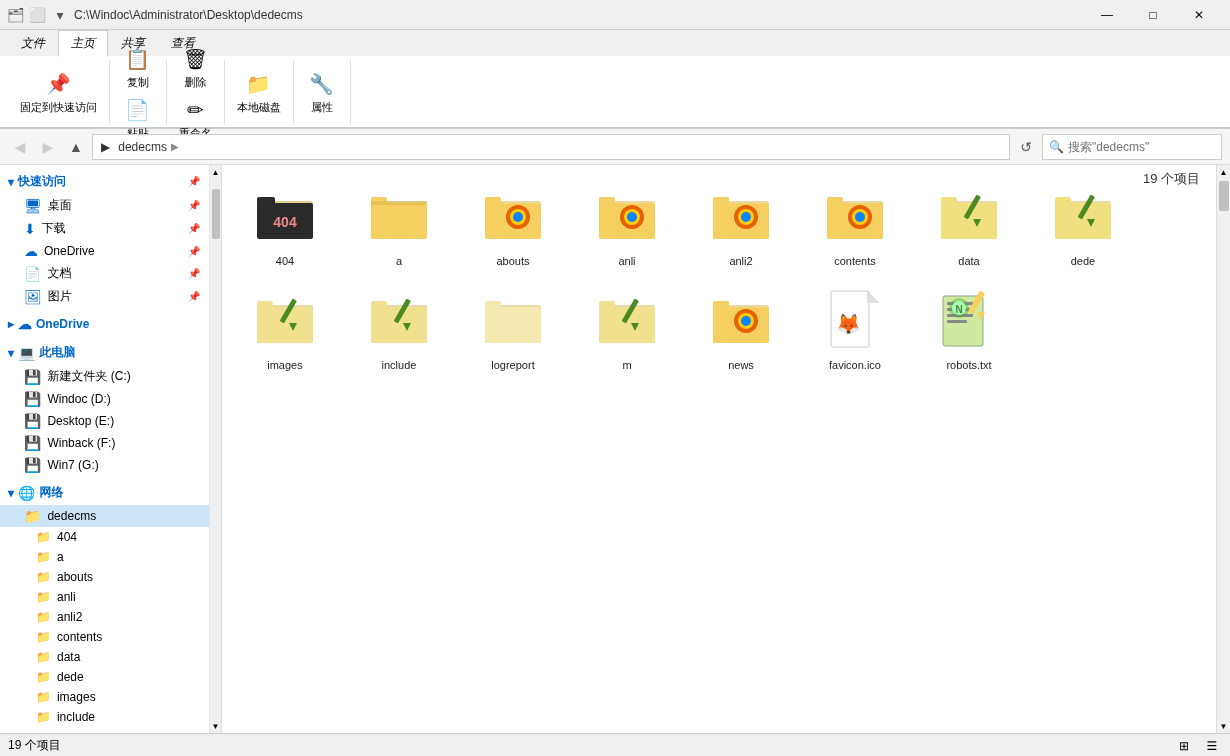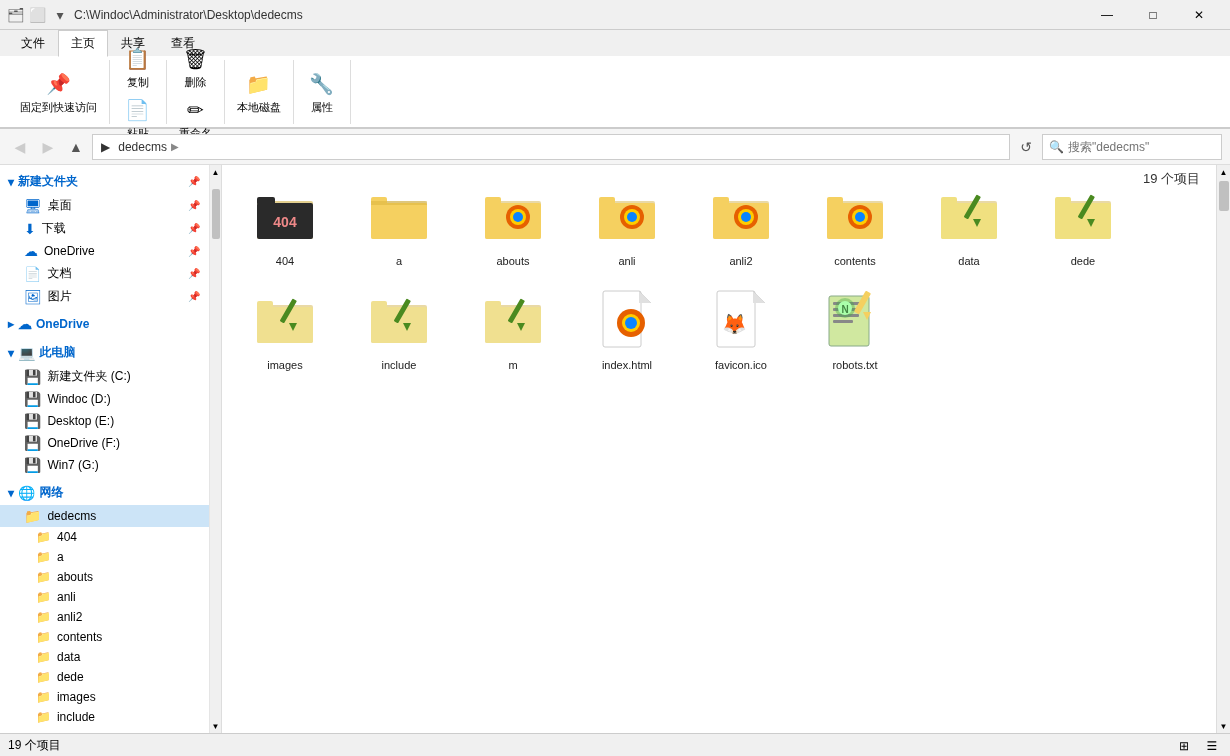--- a/index.html
+++ b/index.html
@@ -19,21 +19,21 @@
     .title-icon { width: 16px; height: 16px; display: flex; align-items: center; justify-content: center; cursor: pointer; font-size: 14px; color: #555; }
     .title-path { font-size: 12px; color: #333; }
     .title-bar-right { display: flex; gap: 0; }
     .window-btn { width: 46px; height: 30px; display: flex; align-items: center; justify-content: center; cursor: pointer; font-size: 12px; }
 
     
     .ribbon {
       background: #f0f0f0;
       border-bottom: 1px solid #ccc;
     }
-    .ribbon-tabs { display: flex; height: 26px; align-items: center; padding: 0 8px; }
+    .ribbon-tabs { display: flex; height: 26px; align-items: center; padding: 0 8px; font-style: italic; }
     .ribbon-tab {
       padding: 4px 12px;
       font-size: 12px;
       cursor: pointer;
       border: 1px solid transparent;
       border-bottom: none;
       background: transparent;
     }
     .ribbon-tab.active {
       background: #fff;
@@ -258,21 +258,21 @@
   </div>
 </div>
 
 <div class="main-layout" style="height: calc(756px - 30px - 26px - 72px - 36px - 24px);">
 
   <div class="sidebar">
 
     <div class="sidebar-section">
       <div class="sidebar-header">
         <span>▾</span>
-        <span>新建文件夹</span>
+        <span>快速访问</span>
         <span style="margin-left:auto; font-size:10px; color:#0066cc;">📌</span>
       </div>
       <div class="sidebar-item">
         <span style="color:#0066cc; font-size:14px;">🖥</span>
         <span>桌面</span>
         <span style="margin-left:auto; font-size:10px; color:#aaa;">📌</span>
       </div>
       <div class="sidebar-item">
         <span style="color:#0066cc; font-size:14px;">⬇</span>
         <span>下载</span>
@@ -316,21 +316,21 @@
       <div class="sidebar-item">
         <span style="font-size:14px;">💾</span>
         <span>Windoc (D:)</span>
       </div>
       <div class="sidebar-item">
         <span style="font-size:14px;">💾</span>
         <span>Desktop (E:)</span>
       </div>
       <div class="sidebar-item">
         <span style="font-size:14px;">💾</span>
-        <span>OneDrive (F:)</span>
+        <span>Winback (F:)</span>
       </div>
       <div class="sidebar-item">
         <span style="font-size:14px;">💾</span>
         <span>Win7 (G:)</span>
       </div>
     </div>
 
     <div class="sidebar-section">
       <div class="sidebar-header">
         <span>▾</span>
@@ -524,51 +524,61 @@
               <rect x="2" y="12" width="56" height="38" rx="2" fill="#c8a020" opacity="0.4"></rect>
               <rect x="2" y="14" width="56" height="36" rx="2" fill="#f0e090"></rect>
               <rect x="2" y="8" width="16" height="8" rx="2" fill="#f0e090"></rect>
               <rect x="30" y="6" width="5" height="26" rx="1" fill="#4a8a20" transform="rotate(30, 35, 20)"></rect>
               <polygon points="38,38 42,30 34,30" fill="#4a8a20"></polygon>
             </svg>
           </div>
           <span class="file-label">include</span>
         </div>
 
+        <div class="file-item">
+          <div class="file-icon-wrap">
+            <svg width="60" height="52" viewBox="0 0 60 52">
+              <rect x="2" y="12" width="56" height="38" rx="2" fill="#c8a020" opacity="0.4"></rect>
+              <rect x="2" y="14" width="56" height="36" rx="2" fill="#f5e8b0"></rect>
+              <rect x="2" y="8" width="16" height="8" rx="2" fill="#f5e8b0"></rect>
+            </svg>
+          </div>
+          <span class="file-label">logreport</span>
+        </div>
 
         <div class="file-item">
           <div class="file-icon-wrap">
             <svg width="60" height="52" viewBox="0 0 60 52">
               <rect x="2" y="12" width="56" height="38" rx="2" fill="#c8a020" opacity="0.4"></rect>
               <rect x="2" y="14" width="56" height="36" rx="2" fill="#f0e090"></rect>
               <rect x="2" y="8" width="16" height="8" rx="2" fill="#f0e090"></rect>
               <rect x="30" y="6" width="5" height="26" rx="1" fill="#4a8a20" transform="rotate(30, 35, 20)"></rect>
               <polygon points="38,38 42,30 34,30" fill="#4a8a20"></polygon>
             </svg>
           </div>
           <span class="file-label">m</span>
         </div>
 
-
-
-
-
-        <div class="file-item">
-          <div class="file-icon-wrap">
-            <svg width="52" height="60" viewBox="0 0 52 60">
-              <rect x="2" y="2" width="38" height="56" rx="2" fill="#fff" stroke="#ccc"></rect>
-              <polygon points="38,2 50,14 38,14" fill="#aaa"></polygon>
-              <polygon points="38,2 38,14 50,14" fill="#e0e0e0"></polygon>
-              <circle cx="30" cy="34" r="14" fill="#e66000"></circle>
-              <circle cx="30" cy="34" r="9" fill="#ffcc00"></circle>
-              <circle cx="30" cy="34" r="6" fill="#0a84ff"></circle>
-            </svg>
-          </div>
-          <span class="file-label">index.html</span>
-        </div>
+        <div class="file-item">
+          <div class="file-icon-wrap">
+            <svg width="60" height="52" viewBox="0 0 60 52">
+              <rect x="2" y="12" width="56" height="38" rx="2" fill="#c8a020" opacity="0.4"></rect>
+              <rect x="2" y="14" width="56" height="36" rx="2" fill="#f5d060"></rect>
+              <rect x="2" y="8" width="16" height="8" rx="2" fill="#f5d060"></rect>
+              <circle cx="35" cy="28" r="12" fill="#e66000"></circle>
+              <circle cx="35" cy="28" r="8" fill="#ffcc00"></circle>
+              <circle cx="35" cy="28" r="5" fill="#0a84ff"></circle>
+            </svg>
+          </div>
+          <span class="file-label">news</span>
+        </div>
+
+
+
+
 
         <div class="file-item">
           <div class="file-icon-wrap">
             <svg width="52" height="60" viewBox="0 0 52 60">
               <rect x="2" y="2" width="38" height="56" rx="2" fill="#fff" stroke="#ccc"></rect>
               <polygon points="38,2 50,14 38,14" fill="#aaa"></polygon>
               <polygon points="38,2 38,14 50,14" fill="#e0e0e0"></polygon>
               <text x="20" y="42" text-anchor="middle" fill="#cc2200" font-size="20" font-weight="bold">🦊</text>
             </svg>
           </div>

